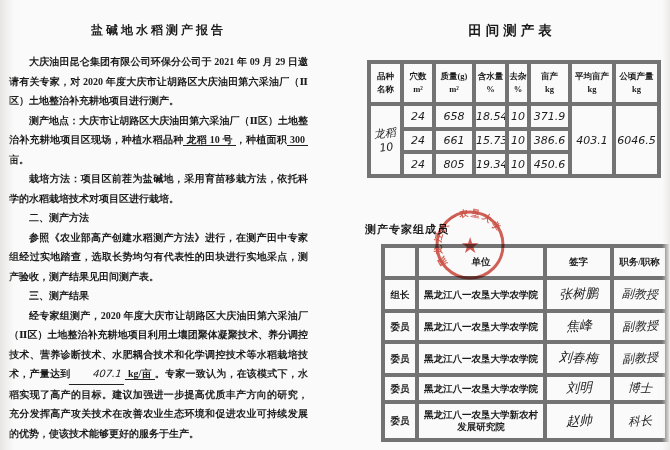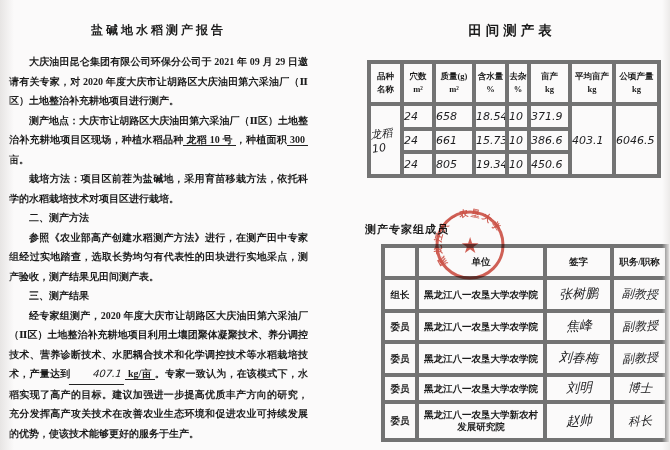--- a/index.html
+++ b/index.html
@@ -33,21 +33,21 @@
   .hw-num{display:inline-block;transform:skewX(-6deg);}
 
   
   .ft-title{position:absolute;left:32px;top:22px;width:290px;text-align:center;
     font-size:13.5px;font-weight:700;letter-spacing:4px;}
   table{border-collapse:collapse;table-layout:fixed;}
   td,th{border:4px solid #737373;padding:0;overflow:hidden;}
 
   .field-table{position:absolute;left:32px;top:60px;width:290px;font-size:8.5px;}
   .field-table th{font-weight:700;height:38px;line-height:13px;background:transparent;}
-  .field-table td{text-align:left;}
+  .field-table td{text-align:center;}
   .ft-hw{font-size:11px;}
   .ft-variety{transform:rotate(-7deg);display:inline-block;font-size:11px;}
 
   .panel-label{position:absolute;left:30px;top:222px;font-size:11px;font-weight:700;letter-spacing:1px;}
   .expert-table{position:absolute;left:38px;top:244px;width:284px;font-size:9.5px;margin-left:8px;}
   .expert-table th{font-weight:700;height:28px;}
   .expert-table td{text-align:center;line-height:12px;}
   .role-cell{font-weight:700;}
   .unit-cell{font-weight:700;padding:1px 3px;}
   .sig{font-size:13px;display:inline-block;}

